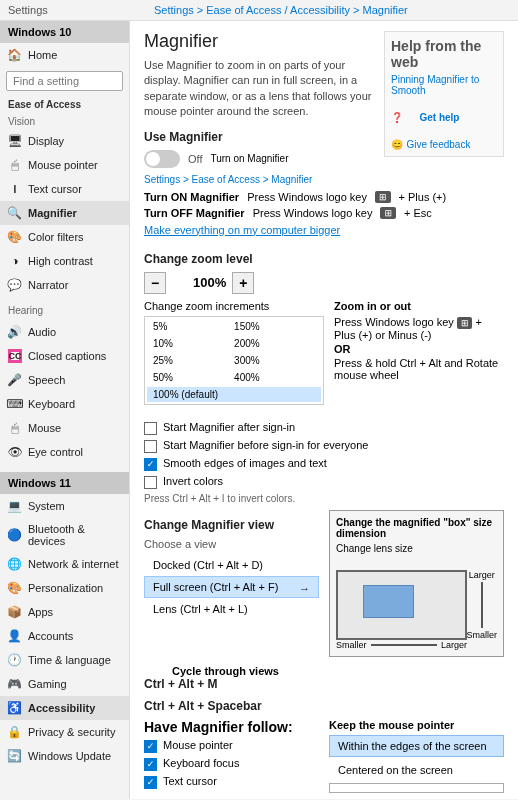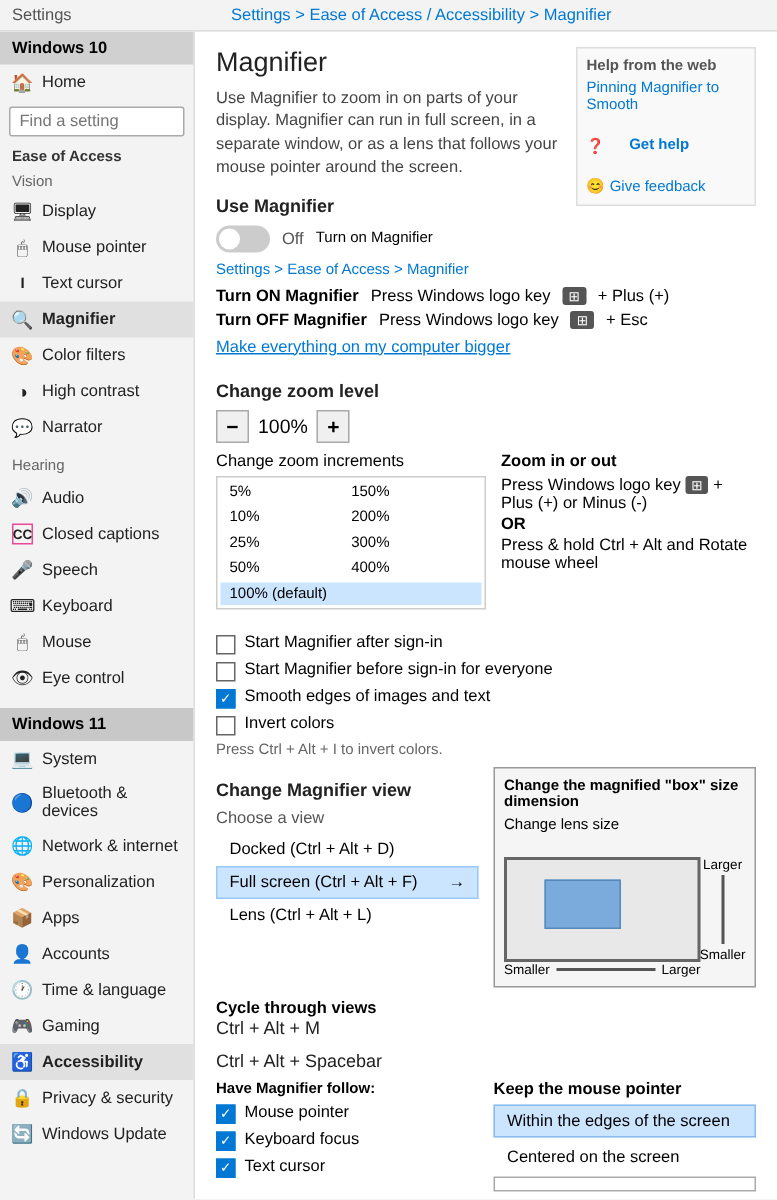--- a/index.html
+++ b/index.html
@@ -19,21 +19,21 @@
     .sidebar-search { padding: 4px 6px; }
     .sidebar-search input { width: 100%; padding: 3px 6px; border: 1px solid #aaa; border-radius: 2px; font-size: 11px; }
     .win-section { background: #d0d0d0; padding: 5px 8px; font-size: 11px; font-weight: 600; }
     .win11-section { background: #e8e8e8; }
     
     
     .main { flex: 1; overflow-y: auto; padding: 10px 14px; background: #fff; }
     
     
     .help-panel { float: right; width: 120px; font-size: 10px; background: #f9f9f9; border: 1px solid #ddd; padding: 6px; margin-left: 8px; margin-bottom: 8px; }
-    .help-panel-title { font-size: 10px; color: #555; font-weight: 600; margin-bottom: 4px; }
+    .help-panel-title { font-size: 14px; color: #555; font-weight: 600; margin-bottom: 4px; }
     .help-link { color: #0078d4; text-decoration: none; display: block; margin-bottom: 3px; font-size: 10px; }
     
     .page-title { font-size: 18px; font-weight: 300; color: #222; margin-bottom: 6px; }
     .page-desc { font-size: 11px; color: #444; margin-bottom: 10px; line-height: 1.4; }
     
     .section-title { font-size: 12px; font-weight: 600; color: #222; margin-bottom: 6px; margin-top: 8px; }
     
     
     .toggle-row { display: flex; align-items: center; gap: 8px; margin-bottom: 6px; }
     .toggle { width: 36px; height: 18px; background: #888; border-radius: 9px; position: relative; cursor: pointer; }
@@ -43,42 +43,42 @@
     
     
     .key-row { display: flex; align-items: center; gap: 8px; margin-bottom: 4px; font-size: 11px; }
     .key-box { display: inline-block; background: #555; color: white; padding: 1px 4px; font-size: 9px; border-radius: 2px; }
     
     .blue-link { color: #0078d4; font-size: 11px; text-decoration: underline; cursor: pointer; display: inline-block; margin-bottom: 8px; }
     
     
     .zoom-row { display: flex; align-items: center; gap: 6px; margin-bottom: 6px; }
     .zoom-btn { width: 22px; height: 22px; border: 1px solid #aaa; background: #f0f0f0; cursor: pointer; display: flex; align-items: center; justify-content: center; font-size: 14px; font-weight: 700; }
-    .zoom-val { font-size: 13px; font-weight: 400; }
+    .zoom-val { font-size: 13px; font-weight: 700; margin-left: 21px; }
     
     
     .zoom-inc-table { border: 1px solid #ccc; width: 180px; margin-bottom: 8px; font-size: 10px; }
     .zoom-inc-table td { padding: 2px 6px; }
     .zoom-inc-table tr.selected { background: #cce5ff; }
     
     
     .checkbox-row { display: flex; align-items: flex-start; gap: 6px; margin-bottom: 4px; font-size: 11px; }
     .cb { width: 13px; height: 13px; border: 1px solid #666; background: white; display: inline-block; flex-shrink: 0; margin-top: 1px; }
     .cb.checked { background: #0078d4; border-color: #0078d4; color: white; display: flex; align-items: center; justify-content: center; font-size: 9px; }
     .view-label { font-size: 11px; color: #555; margin-bottom: 4px; }
     .view-option { padding: 4px 8px; border: 1px solid transparent; cursor: pointer; font-size: 11px; }
     .view-option.selected { background: #cce5ff; border: 1px solid #99ccff; }
     
     
     .two-col { display: flex; gap: 10px; margin-bottom: 8px; }
     .col-half { flex: 1; }
     
     
     .cycle-section { margin-bottom: 8px; }
-    .cycle-key { font-size: 12px; font-weight: 400; color: #222; }
+    .cycle-key { font-size: 12px; font-weight: 700; color: #222; }
     
     
     .dropdown-box { border: 1px solid #aaa; padding: 4px 8px; font-size: 11px; background: white; display: flex; align-items: center; justify-content: space-between; cursor: pointer; }
   </style>
 </head>
 <body>
 
 <div class="top-bar">
   <span>Settings</span>
   <span style="flex:1; text-align:center; color:#0078d4; font-size:11px;">Settings &gt; Ease of Access / Accessibility &gt; Magnifier</span>
@@ -129,21 +129,21 @@
       <span class="icon">💬</span>
       <span>Narrator</span>
     </div>
 
     <div style="padding:4px 8px; font-size:10px; color:#666; margin-top:4px;">Hearing</div>
     <div class="sidebar-item">
       <span class="icon">🔊</span>
       <span>Audio</span>
     </div>
     <div class="sidebar-item">
-      <span class="icon" style="font-size:9px; font-weight:700; border:1px solid #ec4899; padding:0 2px;">CC</span>
+      <span class="icon" style="font-size:9px; font-weight:700; border:3px solid #ec4899; padding:0 2px;">CC</span>
       <span>Closed captions</span>
     </div>
 
     <div class="sidebar-item">
       <span class="icon">🎤</span>
       <span>Speech</span>
     </div>
     <div class="sidebar-item">
       <span class="icon">⌨</span>
       <span>Keyboard</span>
@@ -361,33 +361,33 @@
               <div style="flex:1; height:2px; background:#555; margin:0 4px;"></div>
               <span style="font-size:9px;">Larger</span>
             </div>
           </div>
         </div>
       </div>
     </div>
     
     
     <div class="cycle-section">
-      <div style="font-size:11px; font-weight:600;">Cycle through views</div>
+      <div style="font-size:11px; font-weight:600;margin-left:28px;">Cycle through views</div>
       <div class="cycle-key">Ctrl + Alt + M</div>
     </div>
     
     
     <div style="margin-bottom:6px;">
       <div class="cycle-key">Ctrl + Alt + Spacebar</div>
     </div>
     
     
     <div class="two-col">
       <div class="col-half">
-        <div style="font-size:10px; font-weight:600; margin-bottom:4px;">Have Magnifier follow:</div>
+        <div style="font-size:14px; font-weight:600; margin-bottom:4px;">Have Magnifier follow:</div>
         <div class="checkbox-row">
           <div class="cb checked">✓</div>
           <span>Mouse pointer</span>
         </div>
         <div class="checkbox-row">
           <div class="cb checked">✓</div>
           <span>Keyboard focus</span>
         </div>
         <div class="checkbox-row">
           <div class="cb checked">✓</div>

